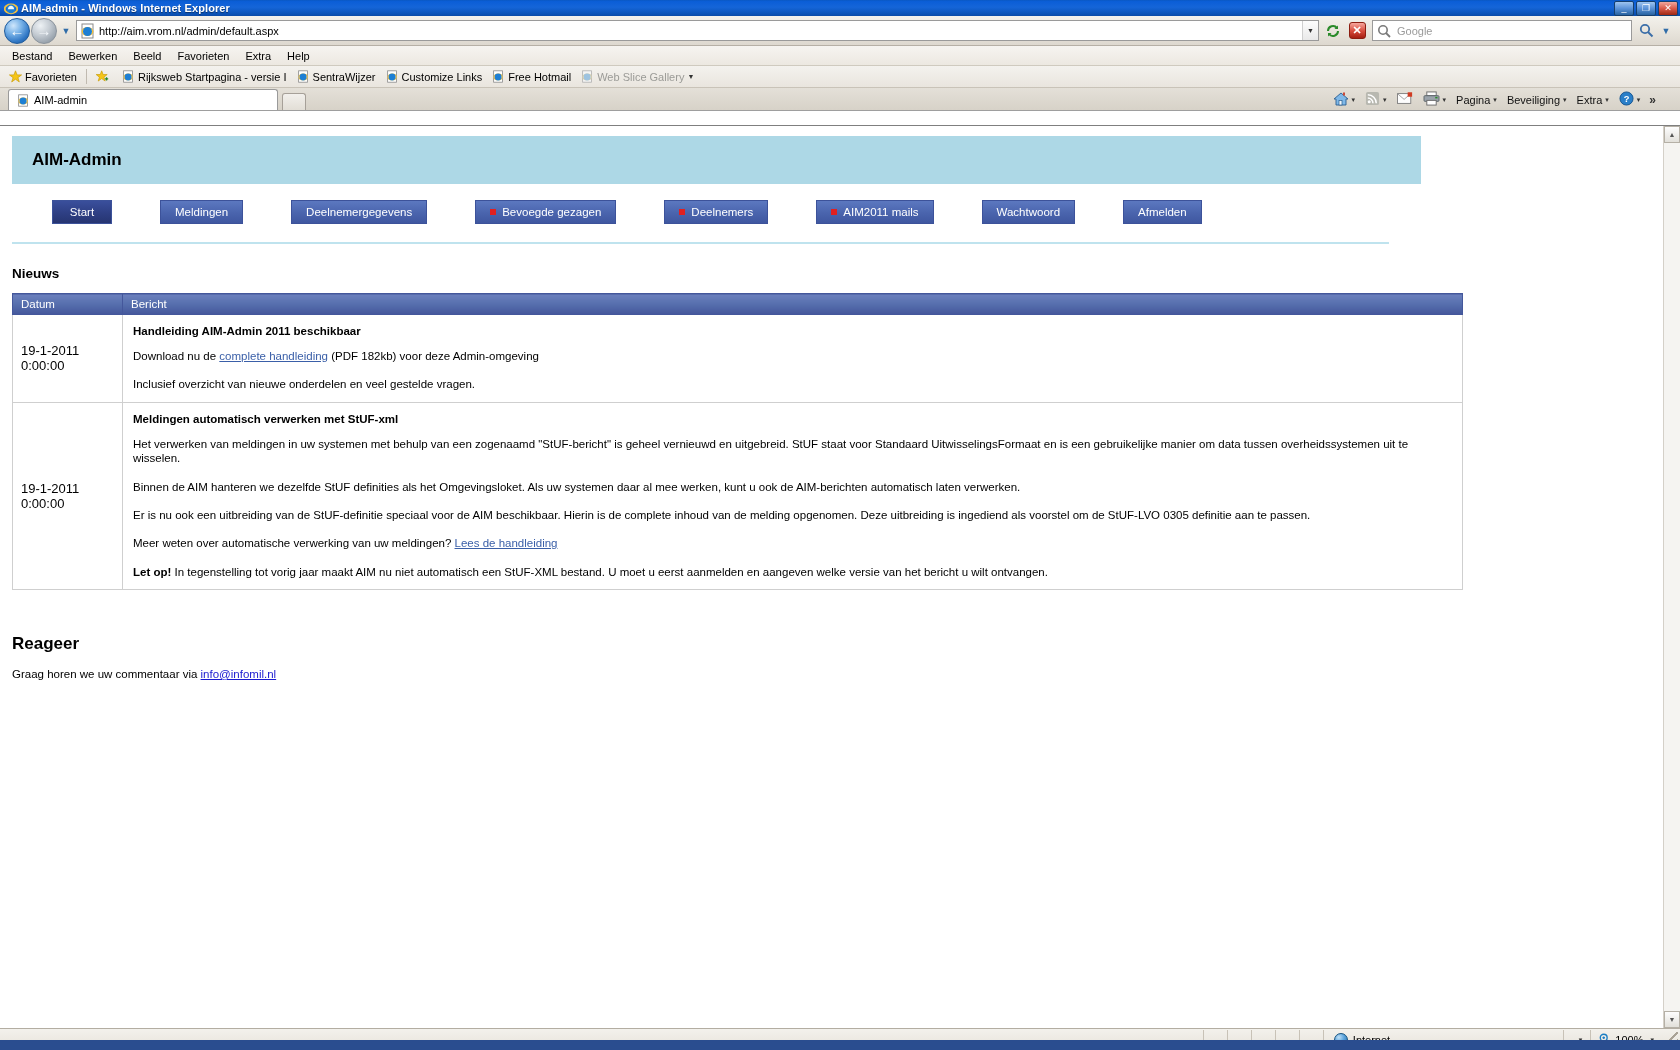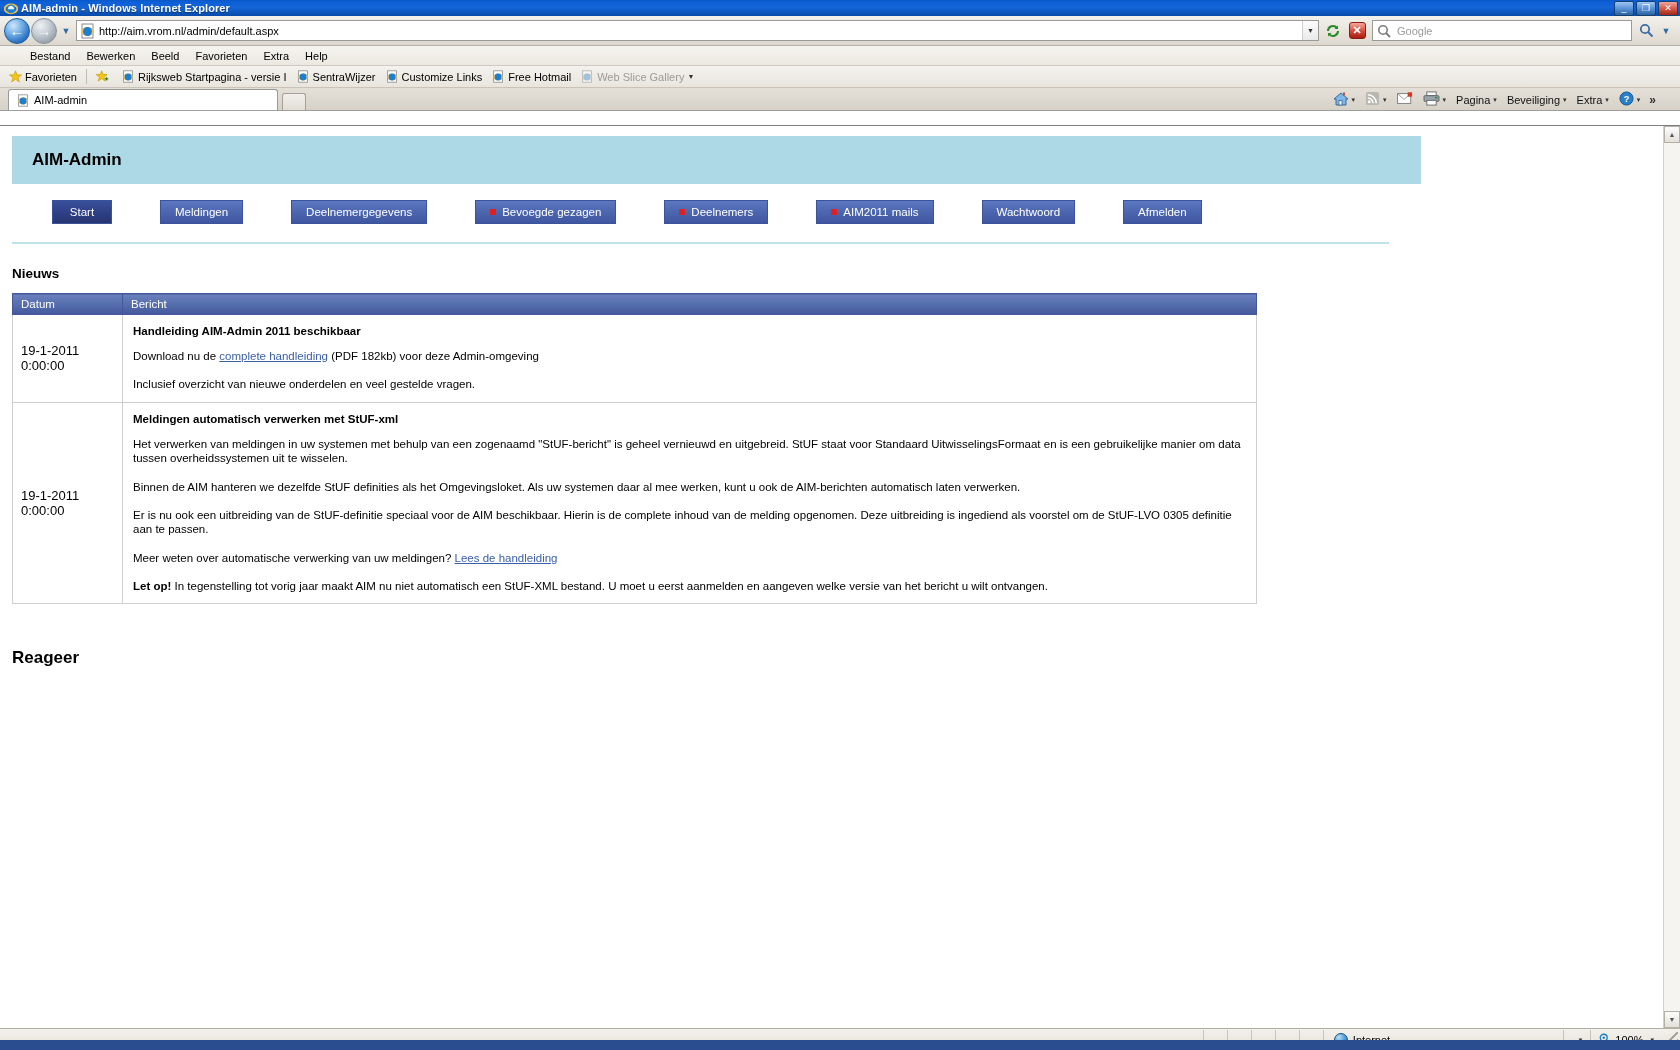--- a/index.html
+++ b/index.html
@@ -111,21 +111,21 @@
   }
   .search-go {
     width: 24px; height: 21px; display: flex; align-items: center;
     justify-content: center; margin-left: 2px;
   }
 
   
   .menubar {
     height: 20px;
     background: linear-gradient(180deg,#f6f4f0 0%, #ece8e1 100%);
-    display: flex; align-items: center; padding-left: 22px;
+    display: flex; align-items: center; padding-left: 4px;
     border-bottom: 1px solid #cfcabf;
     font-size: 11px; color: #000;
   }
   .menubar span { padding: 2px 8px; cursor: default; }
 
   
   .favbar {
     height: 22px;
     background: linear-gradient(180deg,#f4f2ee 0%, #e9e5de 100%);
     display: flex; align-items: center; padding-left: 4px;
@@ -227,21 +227,21 @@
 
   h2.pagetitle {
     margin: 0 0 4px 0; font-size: 15px; font-weight: bold; color: #000;
   }
   .rule { height: 2px; background: #bfe3ee; width: 1377px; margin-bottom: 22px; }
 
   h3.sect { margin: 0 0 12px 0; font-size: 13.5px; font-weight: bold; color: #000; }
 
   table.news {
     border-collapse: collapse;
-    width: 1245px;
+    width: 1451px;
     font-size: 11.5px;
     table-layout: fixed;
   }
   table.news th {
     background: linear-gradient(180deg,#6b80bd 0%, #566ead 50%, #44579b 100%);
     color: #fff; text-align: left; font-weight: normal;
     padding: 4px 8px; border: 1px solid #44579b;
     font-size: 11.5px;
   }
   table.news th.c-date { width: 110px; }
@@ -594,20 +594,21 @@
               <p><span>Binnen de AIM hanteren we dezelfde StUF definities als het Omgevingsloket. Als uw systemen daar al mee werken, kunt u ook de AIM-berichten automatisch laten verwerken.</span></p>
               <p><span>Er is nu ook een uitbreiding van de StUF-definitie speciaal voor de AIM beschikbaar. Hierin is de complete inhoud van de melding opgenomen. Deze uitbreiding is ingediend als voorstel om de StUF-LVO 0305 definitie aan te passen.</span></p>
               <p><span>Meer weten over automatische verwerking van uw meldingen? </span><a class="link" href="#">Lees de handleiding</a></p>
               <p><b>Let op!</b><span> In tegenstelling tot vorig jaar maakt AIM nu niet automatisch een StUF-XML bestand. U moet u eerst aanmelden en aangeven welke versie van het bericht u wilt ontvangen.</span></p>
             </td>
           </tr>
         </tbody>
       </table>
 
       <h3 class="react">Reageer</h3>
+      <p class="react"><span>Graag horen we uw commentaar via </span><a class="link2" href="#">info@infomil.nl</a></p>
 
     </div>
   </div>
 
   <div class="scrollbar-v">
     <div class="sb-arrow">▲</div>
     <div class="sb-track"></div>
     <div class="sb-arrow">▼</div>
   </div>
 </div>

